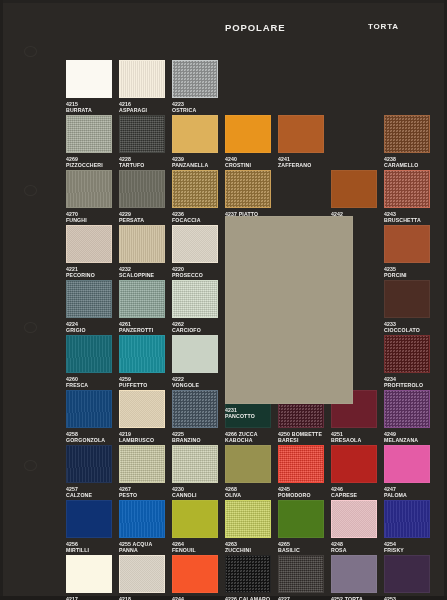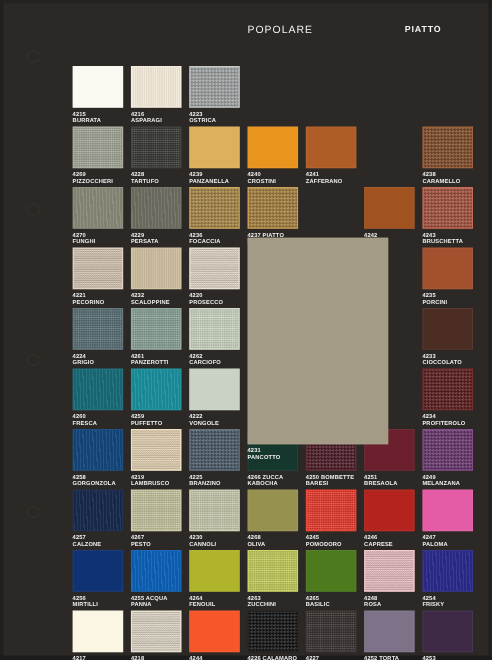--- a/index.html
+++ b/index.html
@@ -42,21 +42,21 @@
   
   .header {
     position: absolute;
     left: 0; top: 22px;
     width: 447px; height: 14px;
   }
   .title-main {
     position: absolute;
     left: 205px; top: 0;
     font-size: 9.5px;
-    font-weight: normal;
+    font-weight: bold;
     letter-spacing: 0.9px;
     color: #f2f1ef;
     padding-left: 20px;
   }
   .title-right {
     position: absolute;
     left: 368px; top: 0;
     font-size: 8px;
     font-weight: bold;
     letter-spacing: 0.8px;
@@ -159,21 +159,21 @@
   <div class="edge-right"></div>
   <div class="edge-bottom"></div>
 
   <div class="binder-hole" style="left:24px; top:46px;"></div>
   <div class="binder-hole" style="left:24px; top:185px;"></div>
   <div class="binder-hole" style="left:24px; top:322px;"></div>
   <div class="binder-hole" style="left:24px; top:460px;"></div>
 
   <div class="header">
     <div class="title-main">POPOLARE</div>
-    <div class="title-right">PIATTO</div>
+    <div class="title-right">TORTA</div>
   </div>
 
   <div class="grid" id="grid">
       <div class="row" style="position: absolute; left: 0px; top: 0px; height: 52px;">
         <div class="cell" style="left: 0px; top: 0px;">
           <div class="swatch tex-smooth" style="background: rgb(251, 249, 242);"></div>
           <div class="label">
             <span class="code">4215</span>
             <span class="nm">BURRATA</span>
           </div>

